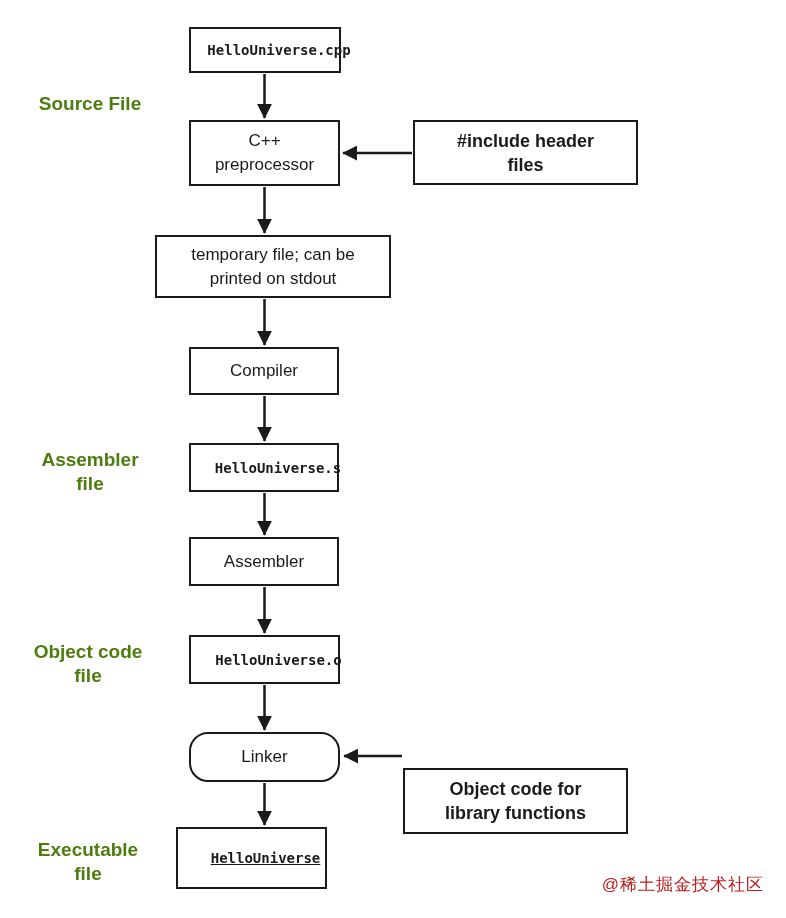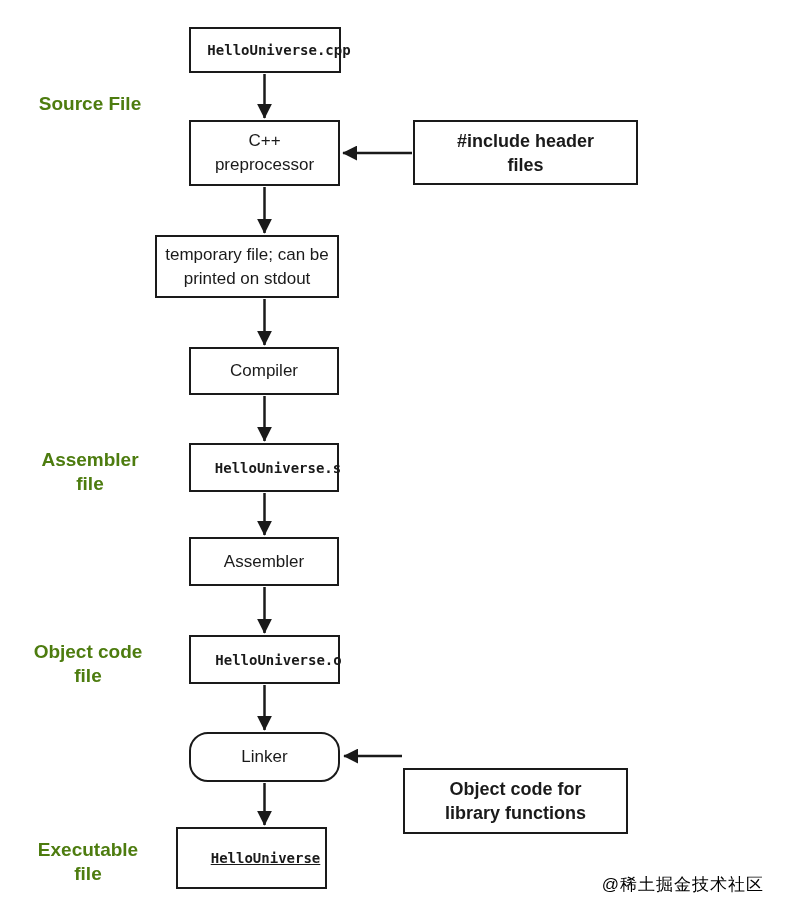--- a/index.html
+++ b/index.html
@@ -50,21 +50,21 @@
     font-size: 19px;
     line-height: 24px;
     text-align: center;
     white-space: pre-line;
     color: #4d7c0f;
   }
   
   .pos-cpp      { left: 189px; top: 27px;  width: 152px; height: 46px; }
   .pos-prep     { left: 189px; top: 120px; width: 151px; height: 66px; }
   .pos-include  { left: 413px; top: 120px; width: 225px; height: 65px; }
-  .pos-temp     { left: 155px; top: 235px; width: 184px; height: 63px; }
+  .pos-temp     { left: 155px; top: 235px; width: 236px; height: 63px; }
   .pos-compiler { left: 189px; top: 347px; width: 150px; height: 48px; text-align: right; }
   .pos-sfile    { left: 189px; top: 443px; width: 150px; height: 49px; }
   .pos-assembler{ left: 189px; top: 537px; width: 150px; height: 49px; }
   .pos-ofile    { left: 189px; top: 635px; width: 151px; height: 49px; }
   .pos-linker   { left: 189px; top: 732px; width: 151px; height: 50px; border-radius: 19px; }
   .pos-library  { left: 403px; top: 723px; width: 225px; height: 66px; margin-top: 45px; }
   .pos-exe      { left: 176px; top: 827px; width: 151px; height: 62px; text-decoration: underline; }
   
   .pos-lbl-source     { left: 20px; top: 92px;  width: 140px; }
   .pos-lbl-assembler  { left: 20px; top: 448px; width: 140px; }
@@ -75,21 +75,21 @@
     left: 0; top: 0;
     width: 786px;
     height: 918px;
     pointer-events: none;
   }
   .watermark {
     position: absolute;
     right: 22px;
     top: 873px;
     font-size: 17px;
-    color: #000000;
+    color: #b91c1c;
     letter-spacing: 1px;
     text-align: center;
   }
 </style>
 </head>
 <body>
 
 <div id="canvas">
 
   <svg id="arrows" width="786" height="918" viewBox="0 0 786 918" xmlns="http://www.w3.org/2000/svg">

